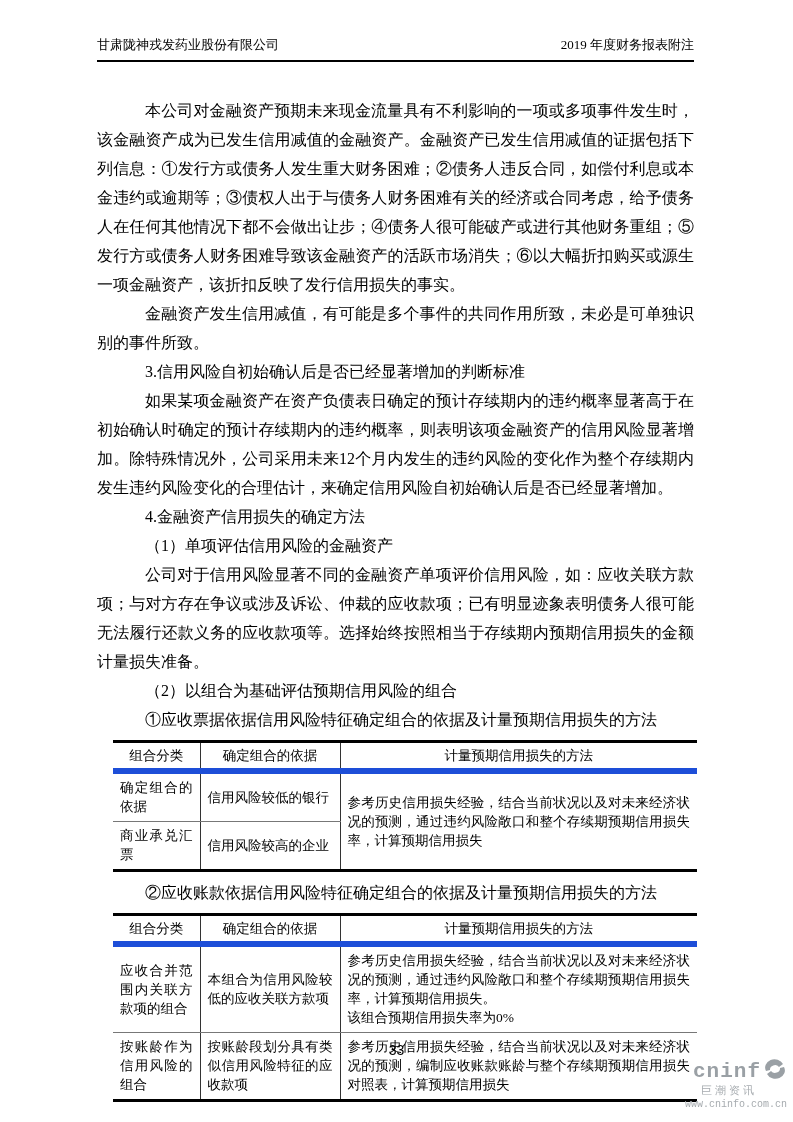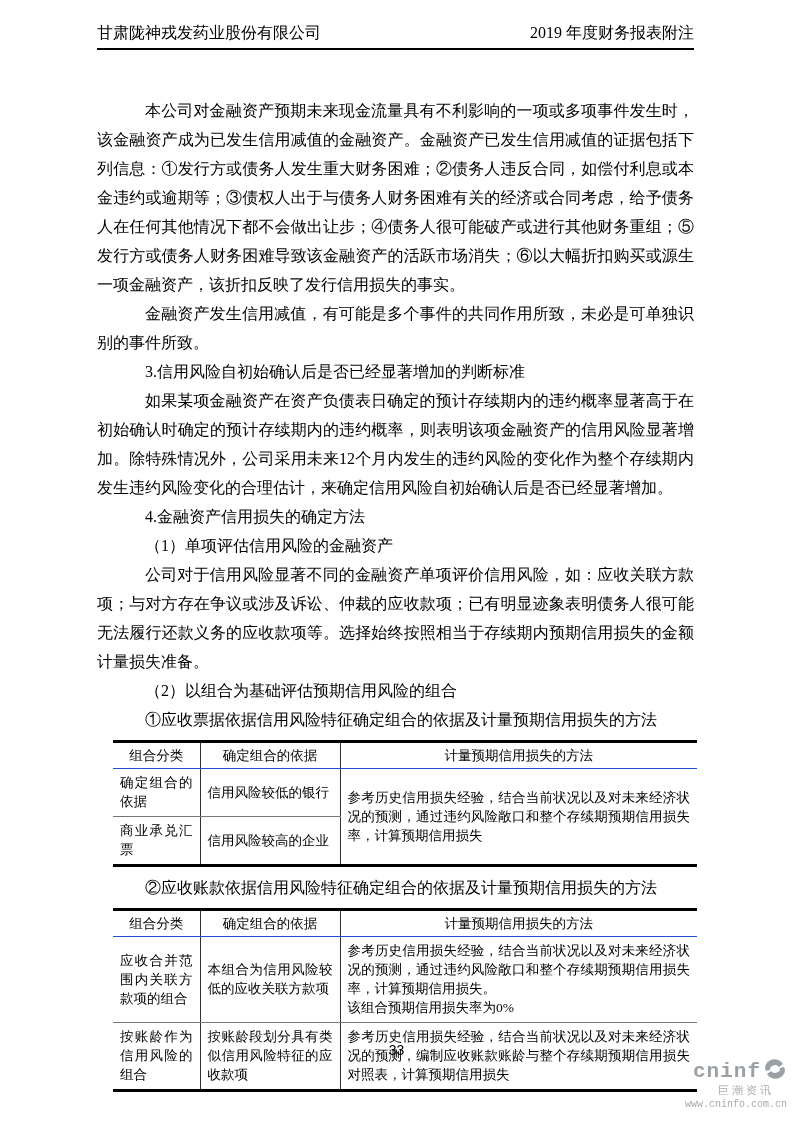--- a/index.html
+++ b/index.html
@@ -3,42 +3,42 @@
 <meta charset="utf-8">
 <style>
   html,body { margin:0; padding:0; background:#e9e9e9; }
   .page {
     position:relative; width:793px; height:1122px; margin:0 auto;
     background:#ffffff; overflow:hidden;
     font-family:"Liberation Serif","DejaVu Serif",serif; color:#000;
   }
   
   .doc-header {
-    position:absolute; left:97px; top:24px; width:597px;
+    position:absolute; left:97px; top:36px; width:597px;
     display:flex; justify-content:space-between; align-items:flex-end;
     border-bottom:2px solid #000; padding-bottom:6px;
-    font-size:16px; line-height:18px;
+    font-size:13px; line-height:18px;
   }
   
   .content {
     position:absolute; left:97px; top:96px; width:597px;
     font-size:16px; line-height:29px; text-align:justify;
   }
   .para { margin:0; text-indent:48px; }
   .table-caption { margin:0; text-indent:48px; line-height:29px; }
   
   table.policy-table {
     border-collapse:collapse; table-layout:fixed;
     width:584px; margin:6px 0 6px 16px;
     font-size:13.5px; line-height:19px;
     border-top:3px solid #000; border-bottom:3px solid #000;
   }
   table.policy-table th {
     font-weight:normal; text-align:center; padding:3px 6px;
-    border-bottom:1px solid #1d4ed8;
+    border-bottom:6px solid #1d4ed8;
   }
   table.policy-table td {
     padding:4px 7px 5px; text-align:justify; vertical-align:middle;
     border-bottom:1px solid #777; white-space:pre-line;
   }
   table.policy-table th:not(:first-child),
   table.policy-table td:not(:first-child) { border-left:1px solid #333; }
   table.policy-table tr:last-child td,
   table.policy-table td[rowspan] { border-bottom:none; }
   
@@ -46,21 +46,21 @@
     position:absolute; left:0; top:1042px; width:100%;
     text-align:center; font-size:14px;
     font-family:"Liberation Sans","DejaVu Sans",sans-serif;
   }
   .cninfo-logo {
     position:absolute; right:6px; bottom:12px; text-align:right;
     font-family:Liberation Mono, monospace; color:#9aa0a5;
   }
   .brand-row { display:flex; align-items:center; justify-content:flex-end; gap:2px; }
   .brand { font-size:21px; font-weight:bold; letter-spacing:1px; color:#9aa0a5; }
-  .logo-cn { font-size:11px; letter-spacing:3px; margin-right:13px; margin-top:-2px; color:#a6abaf; }
+  .logo-cn { font-size:11px; letter-spacing:3px; margin-right:30px; margin-top:-2px; color:#a6abaf; }
   .logo-url { font-size:10px; margin-top:1px; color:#a6abaf; }
 </style>
 </head>
 <body>
 
 <div class="page">
 
   <div class="doc-header">
     <span>甘肃陇神戎发药业股份有限公司</span>
     <span>2019 年度财务报表附注</span>

